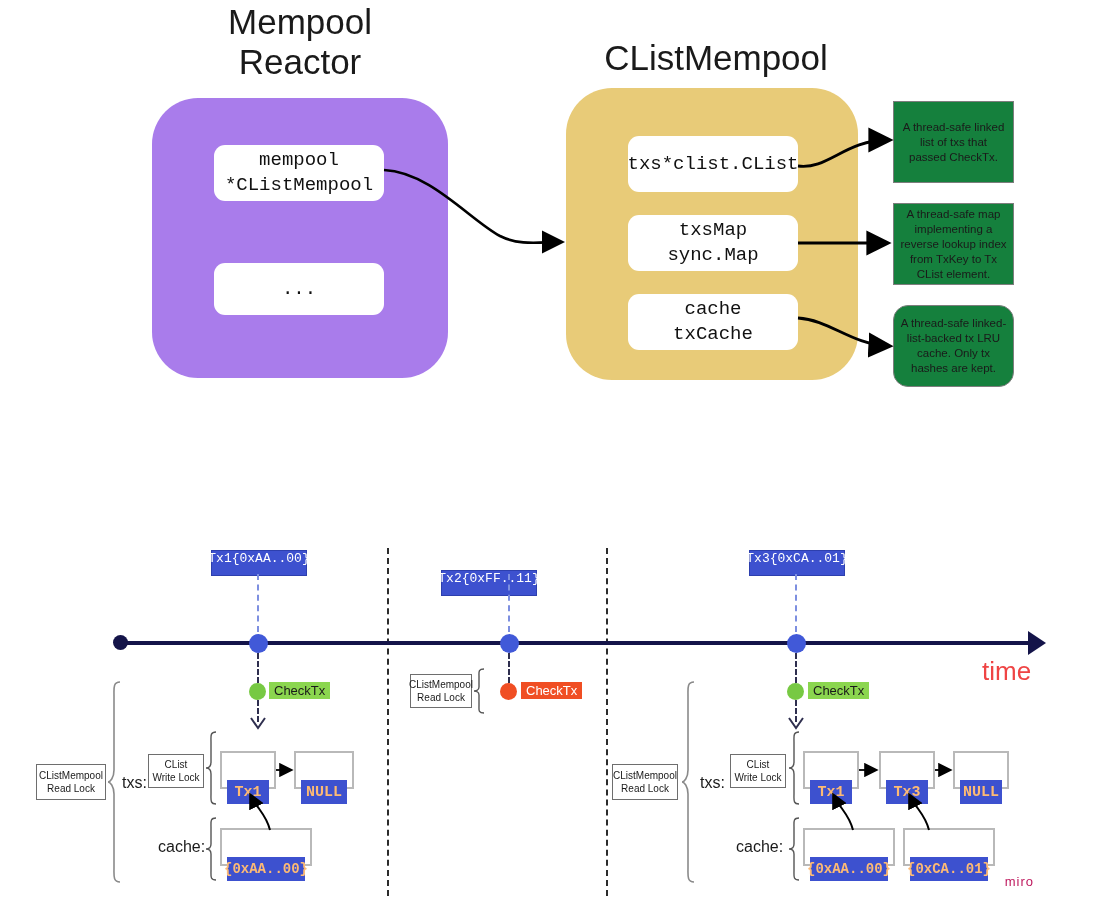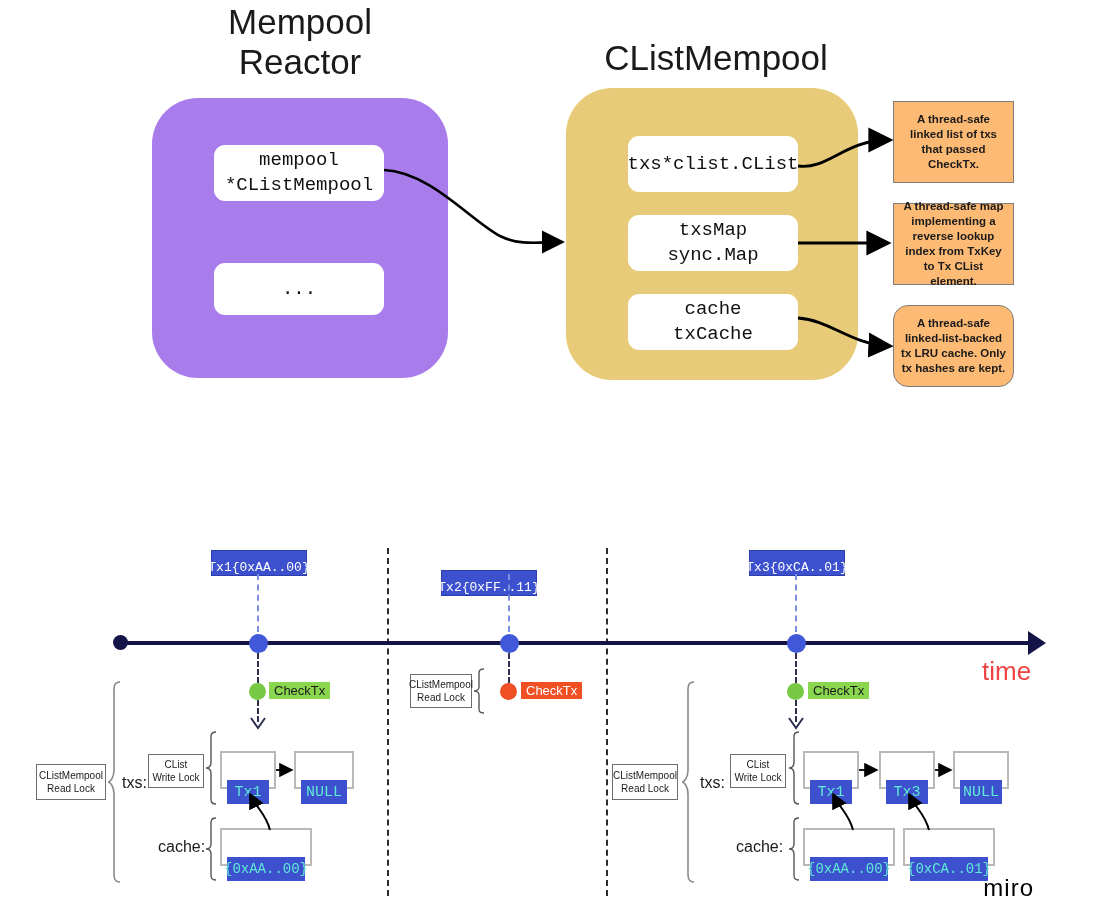--- a/index.html
+++ b/index.html
@@ -8,54 +8,54 @@
   .abs{position:absolute;}
 
   
   .big-title{font-size:35px;line-height:40px;text-align:center;color:#1a1a1a;font-weight:400;}
   .shell{border-radius:46px;}
   .shell.purple{background:#a97ceb;}
   .shell.gold{background:#e8cb78;}
   .field{background:#ffffff;border-radius:11px;display:flex;align-items:center;
          justify-content:center;text-align:center;font-family:"Liberation Mono", monospace;
          font-size:19px;line-height:25px;color:#111;}
-  .note{border:1.6px solid #7d7d7d;background:#fdba74;display:flex;align-items:center;
-        justify-content:center;text-align:center;font-size:11.5px;line-height:15px;color:#1a1a1a;padding:1px 6px;box-sizing:border-box;font-weight:bold;}
+  .note{border:1.6px solid #7d7d7d;background:#15803d;display:flex;align-items:center;
+        justify-content:center;text-align:center;font-size:11.5px;line-height:15px;color:#1a1a1a;padding:1px 6px;box-sizing:border-box;}
 
   
   .axis{height:4px;background:#141449;}
   .axis-dot{width:15px;height:15px;border-radius:50%;background:#141449;}
   .tl-dot{width:19px;height:19px;border-radius:50%;background:#4159d8;}
   .time-label{font-size:26px;color:#ef4444;}
   .vsep{border-left:2.2px dashed #2b2b2b;}
   .vdash-blue{border-left:2px dashed #7d8fe0;}
   .vdash-dark{border-left:2px dashed #2f2f4f;}
 
   .txbadge{background:#3d51cf;color:#fff;font-family:"Liberation Mono", monospace;
-           font-size:13px;display:flex;align-items:flex-end;justify-content:center;
+           font-size:13px;display:flex;align-items:flex-start;justify-content:center;
            border:1px solid #2d3fae;letter-spacing:0px;}
   .ev-dot{width:17px;height:17px;border-radius:50%;}
   .ev-dot.ok{background:#77c943;}
   .ev-dot.bad{background:#f04e23;}
   .ev-tag{font-size:13px;padding:1px 5px;color:#1a1a1a;}
   .ev-tag.ok{background:#8bd64f;}
   .ev-tag.bad{background:#f04e23;color:#fff;}
 
   .lockbox{border:1.6px solid #6e6e6e;background:#fff;font-size:10px;line-height:13px;
            text-align:center;display:flex;align-items:center;justify-content:center;color:#1a1a1a;box-sizing:border-box;}
   .grp-label{font-size:16px;color:#1a1a1a;}
 
   .node{border:2.2px solid #b9b9b9;background:#fff;box-sizing:border-box;
         display:flex;align-items:center;justify-content:center;padding:5px;}
-  .node .inner{background:#3d51cf;color:#5eead4;width:100%;height:100%;
+  .node .inner{background:#3d51cf;color:#fdba74;width:100%;height:100%;
         display:flex;align-items:center;justify-content:center;
-        font-family:"Liberation Mono", monospace;font-size:15px;font-weight:normal;margin-top:44px;}
+        font-family:"Liberation Mono", monospace;font-size:15px;font-weight:bold;margin-top:44px;}
   .node.wide .inner{font-size:14px;}
 
-  .miro{font-size:24px;color:#000000;letter-spacing:1px;}
+  .miro{font-size:13px;color:#be185d;letter-spacing:1px;}
   svg{overflow:visible;}
 </style>
 </head>
 <body>
 
 <div class="abs big-title" style="left:152px;top:2px;width:296px;">
   <div>Mempool</div>
   <div>Reactor</div>
 </div>
 

